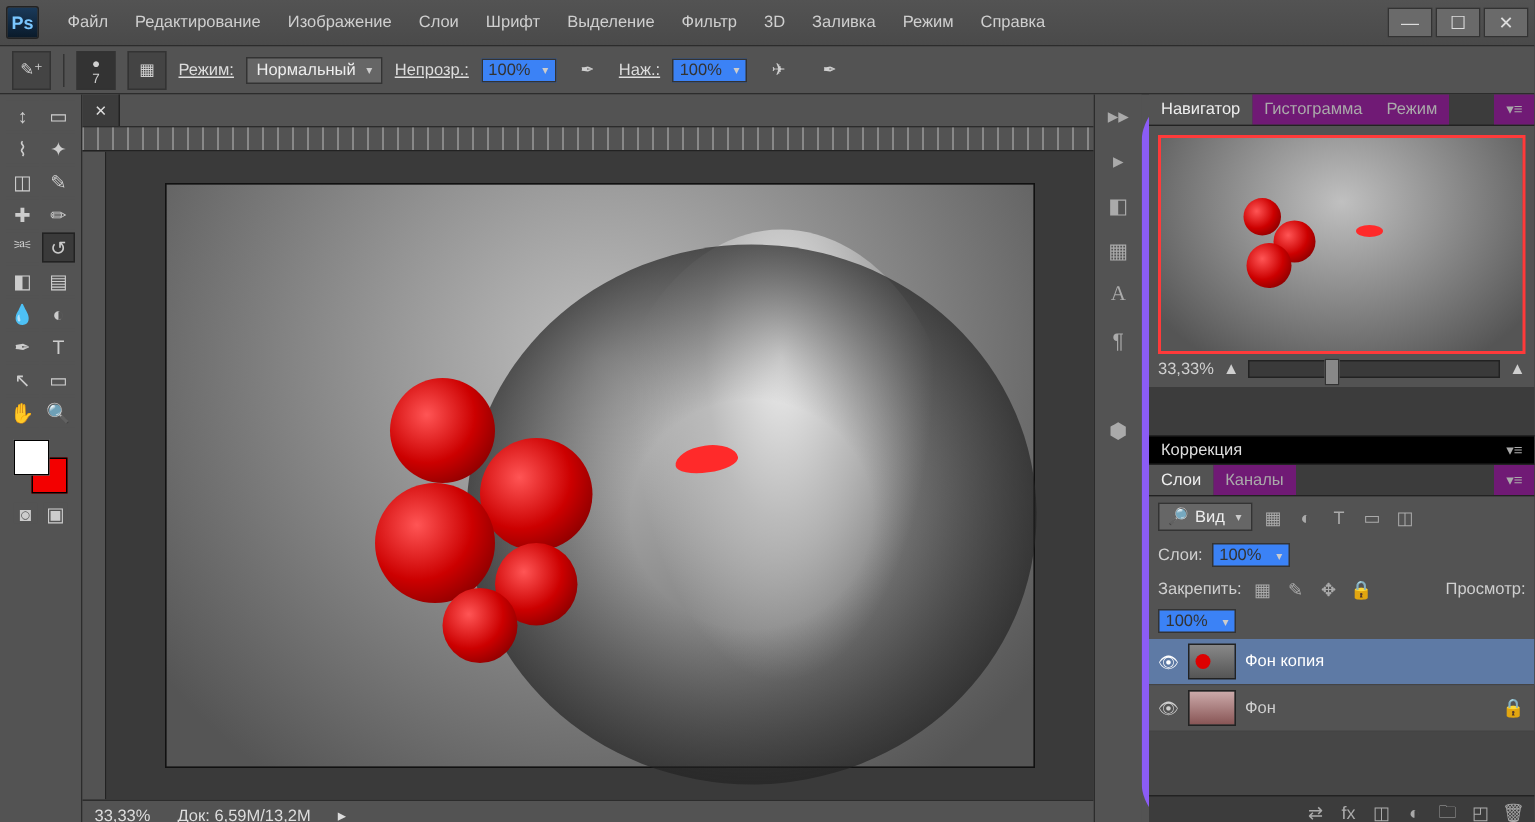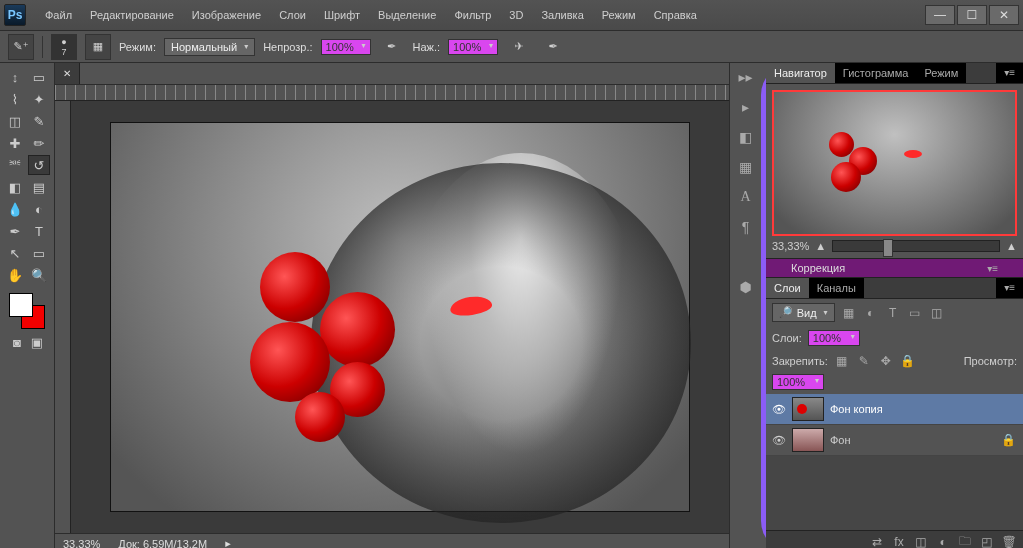--- a/index.html
+++ b/index.html
@@ -5,23 +5,23 @@
 * { margin: 0; padding: 0; box-sizing: border-box; font-family: "Segoe UI", Tahoma, sans-serif; }
 body { background: #535353; width: 1023px; height: 548px; overflow: hidden; color: #cfcfcf; font-size: 11px; position: relative; }
 .titlebar { height: 26px; background: linear-gradient(#535353,#4a4a4a); display: flex; align-items: center; padding: 15px 4px; border-bottom: 1px solid #2c2c2c; }
 .app-logo { width: 22px; height: 22px; background: linear-gradient(#1a3a5a,#0a1a2a); color: #7ac7ff; font-weight: bold; font-size: 12px; display: flex; align-items: center; justify-content: center; border-radius: 2px; margin-right: 10px; border:1px solid #222;}
 .menubar { display: flex; gap: 0; }
 .menubar .mi { padding: 4px 9px; cursor: default; }
 .winbtns { margin-left: auto; display: flex; gap: 0; }
 .winbtn { width: 30px; height: 20px; background: #6a6a6a; border: 1px solid #333; display: flex; align-items: center; justify-content: center; font-size: 12px; margin-left:2px; color:#ddd;}
 .optbar { height: 32px; background: #535353; border-bottom: 1px solid #2c2c2c; display: flex; align-items: center; padding: 2px 8px; gap: 8px; }
 .opt-icon { width: 26px; height: 26px; border: 1px solid #333; background: #444; display: flex; align-items: center; justify-content: center; }
-.opt-label { color: #ddd; }
+.opt-label { color: #ddd; text-decoration: underline; }
 .opt-select { background: #666; border: 1px solid #333; color: #eee; padding: 2px 6px; display: flex; align-items: center; gap: 4px; font-size:11px;}
-.opt-input { background: #d946ef; border: 1px solid #333; color: #333; padding: 1px 4px; width: 50px; display: flex; align-items: flex-start; justify-content: space-between; }
+.opt-input { background: #3b82f6; border: 1px solid #333; color: #333; padding: 1px 4px; width: 50px; display: flex; align-items: center; justify-content: space-between; }
 .content { display: flex; height: calc(548px - 26px - 32px); }
 .toolbox { width: 55px; background: #535353; border-right: 1px solid #2c2c2c; padding: 4px; display: flex; flex-direction: column; gap: 2px; align-items: center; }
 .tool-row { display: flex; gap: 2px; }
 .tool { width: 22px; height: 20px; background: #535353; display: flex; align-items: center; justify-content: center; font-size: 13px; color: #ccc; position: relative; }
 .tool.active { background: #3a3a3a; border: 1px solid #222; }
 .swatches { width: 36px; height: 36px; position: relative; margin-top: 6px; }
 .swatch-fg { width: 24px; height: 24px; background: #fff; border: 1px solid #000; position: absolute; top: 0; left: 0; }
 .swatch-bg { width: 24px; height: 24px; background: #f30000; border: 1px solid #000; position: absolute; bottom: 0; right: 0; }
 .small-tools { display: flex; gap:4px; margin-top:4px;}
 .workspace { flex: 1; display: flex; flex-direction: column; background: #3a3a3a; position: relative; }
@@ -34,28 +34,28 @@
 .canvas-pane { flex: 1; background: #3a3a3a; display: flex; align-items: center; justify-content: center; overflow: hidden; }
 .canvas { width: 580px; height: 390px; background: radial-gradient(ellipse at 50% 30%, #c0c0c0 0%, #555 90%); position: relative; border: 1px solid #111; filter: grayscale(100%);}
 .rose-cluster { position: absolute; left: 130px; top: 120px; width: 200px; height: 200px; }
 .rose { position: absolute; border-radius: 50%; background: radial-gradient(circle at 35% 35%, #ff5555, #cc0000 50%, #700 90%); }
 .lips { position:absolute; left:340px; top:175px; width:42px; height:18px; background:#ff2a2a; border-radius:50% 50% 50% 50% / 60% 60% 40% 40%; transform:rotate(-8deg);}
 .statusbar { height: 20px; background: #535353; border-top: 1px solid #2c2c2c; display: flex; align-items: center; padding: 0 8px; gap: 18px; color: #ddd; }
 .midstrip { width: 32px; background: #535353; border-left: 1px solid #2c2c2c; display: flex; flex-direction: column; align-items: center; padding-top: 4px; gap: 10px; }
 .strip-icon { width: 20px; height: 20px; display: flex; align-items: center; justify-content: center; color: #aaa; font-size:14px;}
 .panels { width: 262px; background: #3c3c3c; border-left: 5px solid #8b5cf6; display: flex; flex-direction: column; border-radius: 32px; }
 .panel-tabs { display: flex; background: #3c3c3c; border-bottom: 1px solid #222; }
-.ptab { padding: 4px 8px; color: #aaa; background: #000000; font-size:11px;}
+.ptab { padding: 4px 8px; color: #aaa; background: #701a75; font-size:11px;}
 .ptab.active { background: #535353; color: #eee; }
 .panel-body { background: #535353; padding: 6px; }
 .nav-thumb { width: 100%; height: 146px; background: radial-gradient(ellipse at 50% 30%, #c0c0c0 0%, #555 90%); border: 2px solid #ff3a3a; position: relative; }
 .nav-zoom { display: flex; align-items: center; gap: 6px; margin-top: 4px; }
 .nav-slider { flex: 1; height: 12px; background: #3a3a3a; border: 1px solid #222; position: relative; }
 .nav-slider::after { content:""; position:absolute; left:30%; top:-2px; width:8px; height:16px; background:#888; border:1px solid #333;}
-.section-title { background: #701a75; padding: 3px 25px; color: #ddd; border-top: 1px solid #222; border-bottom:1px solid #222; display:flex; align-items:center; justify-content:space-between;}
+.section-title { background: #000000; padding: 3px 8px; color: #ddd; border-top: 1px solid #222; border-bottom:1px solid #222; display:flex; align-items:center; justify-content:space-between;margin-top:32px;}
 .layer-opts { display: flex; align-items: center; gap: 6px; padding: 4px 6px; background: #535353; flex-wrap: wrap; }
 .layer-row { display: flex; align-items: center; gap: 6px; padding: 3px 6px; background: #535353; border-bottom: 1px solid #444; }
 .layer-row.selected { background: #5e7aa5; color:#fff;}
 .layer-eye { width: 14px; }
 .layer-thumb { width: 32px; height: 24px; background: #888; border: 1px solid #222; }
 .layer-footer { display: flex; justify-content: flex-end; gap: 6px; padding: 4px 6px; background: #3c3c3c; border-top: 1px solid #222; }
 .ficon { width: 16px; height: 14px; display: flex; align-items: center; justify-content: center; color: #aaa; font-size:12px;}
 .chev::after { content:"▾"; font-size:8px; margin-left:3px; color:#ccc;}
 .menu-icon { font-size:10px; color:#aaa;}
 .ruler-h::before { content:""; position:absolute; inset:0; background: repeating-linear-gradient(to right, #888 0 1px, transparent 1px 10px);}

